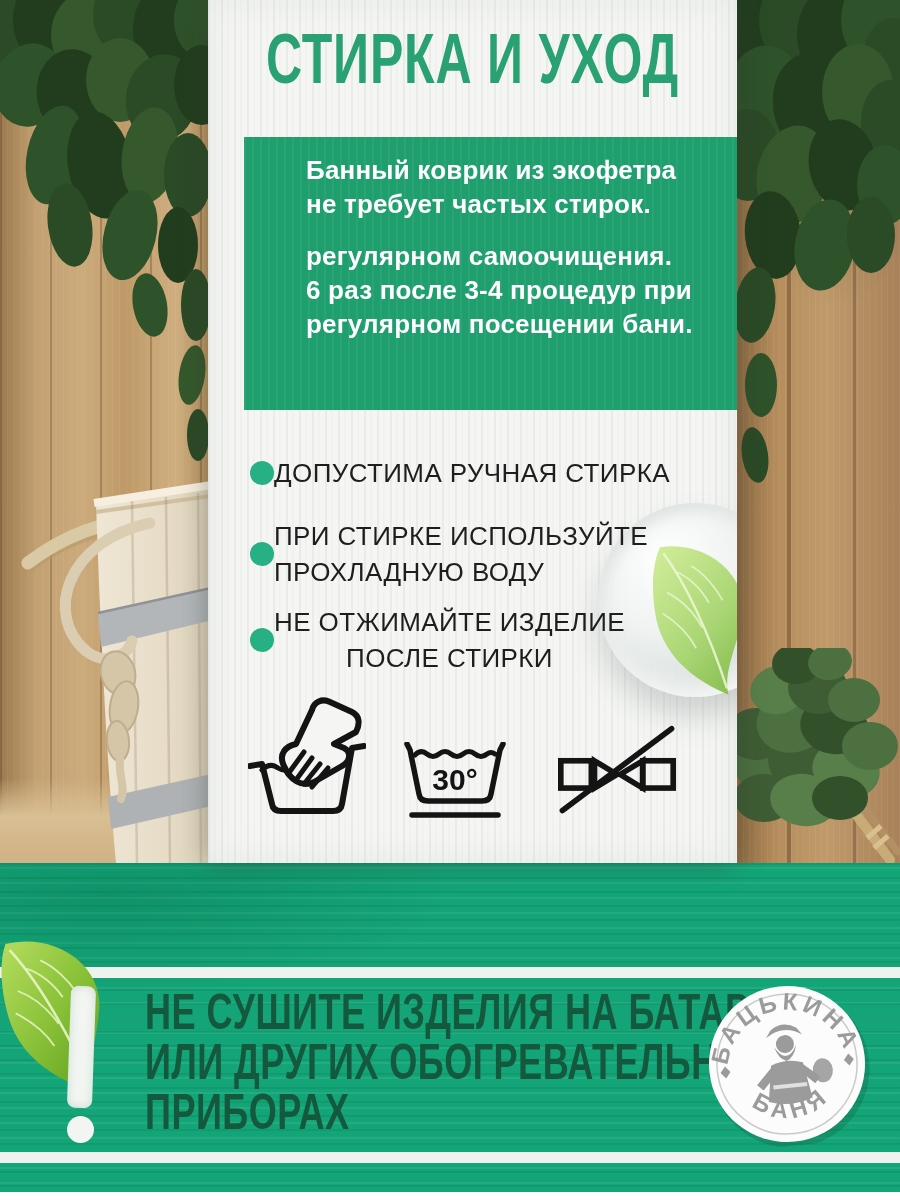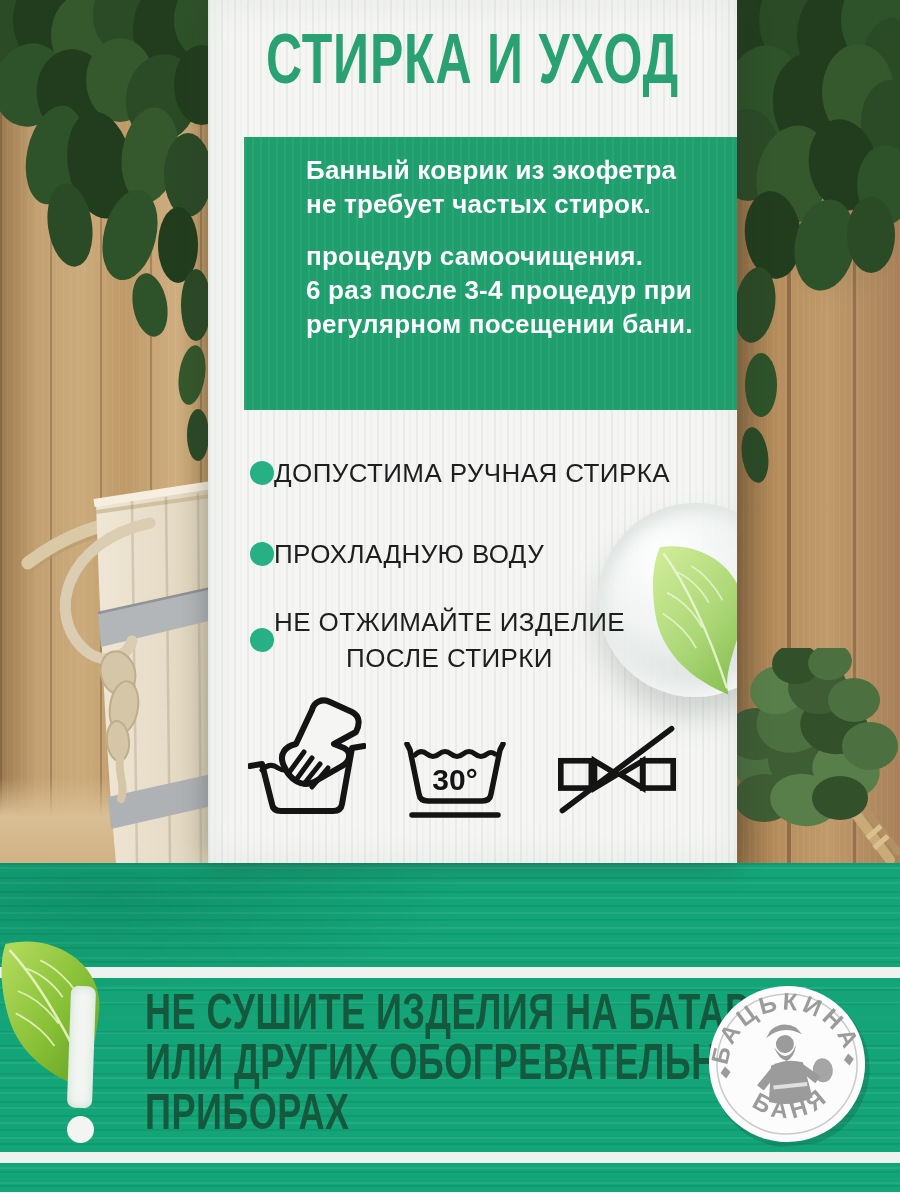--- a/index.html
+++ b/index.html
@@ -237,35 +237,36 @@
       <path d="M14,12 C40,40 70,90 94,144" fill="none" stroke="#e9f7cd" stroke-width="2.5" opacity="0.9"></path>
       <path d="M30,30 C44,34 58,46 66,58 M22,52 C38,58 52,70 62,84 M20,74 C36,82 50,94 58,106 M44,22 C58,28 72,42 80,54" fill="none" stroke="#e9f7cd" stroke-width="1.8" opacity="0.8"></path>
     </svg>
 
     <div class="intro">
       <div class="p1">
         <div class="line">Банный коврик из экофетра</div>
         <div class="line">не требует частых стирок.</div>
       </div>
       <div class="p2">
-        <div class="line">процедур самоочищения.</div>
+        <div class="line">регулярном самоочищения.</div>
         <div class="line">6 раз после 3-4 процедур при</div>
         <div class="line">регулярном посещении бани.</div>
       </div>
     </div>
 
     <div class="bullet" style="top:455px;height:36px;">
       <span class="dot" style="background:#27b083;"></span>
       <div class="bl">
         <div>ДОПУСТИМА РУЧНАЯ СТИРКА</div>
       </div>
     </div>
     <div class="bullet" style="top:518px;height:72px;">
       <span class="dot" style="background:#27b083;"></span>
       <div class="bl">
+        <div>ПРИ СТИРКЕ ИСПОЛЬЗУЙТЕ</div>
         <div>ПРОХЛАДНУЮ ВОДУ</div>
       </div>
     </div>
     <div class="bullet" style="top:604px;height:72px;text-align:center;">
       <span class="dot" style="background:#27b083;"></span>
       <div class="bl">
         <div>НЕ ОТЖИМАЙТЕ ИЗДЕЛИЕ</div>
         <div>ПОСЛЕ СТИРКИ</div>
       </div>
     </div>

